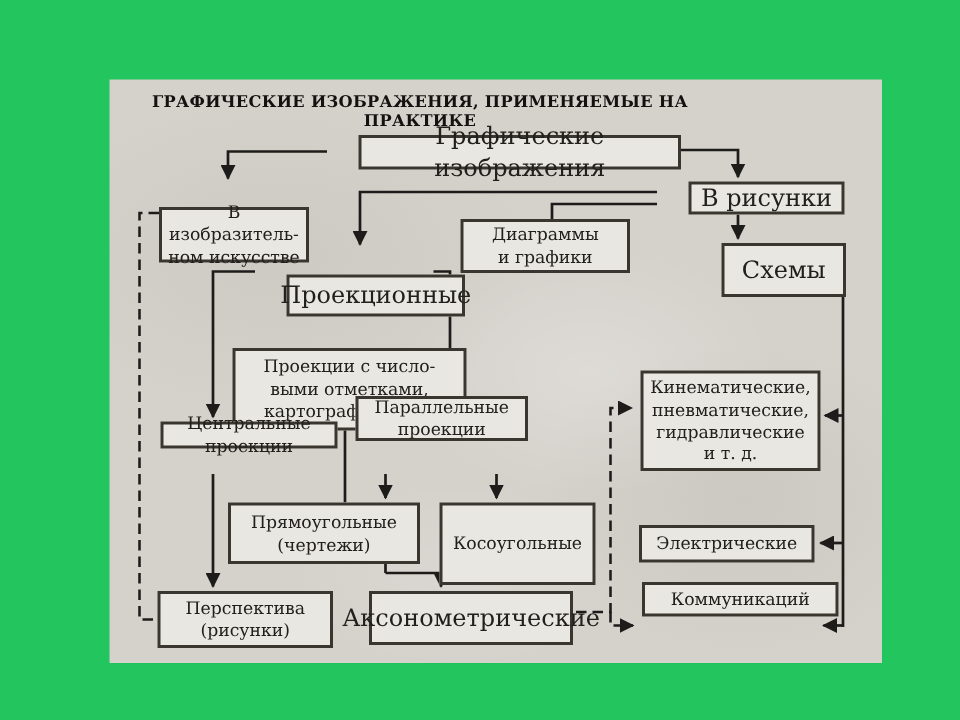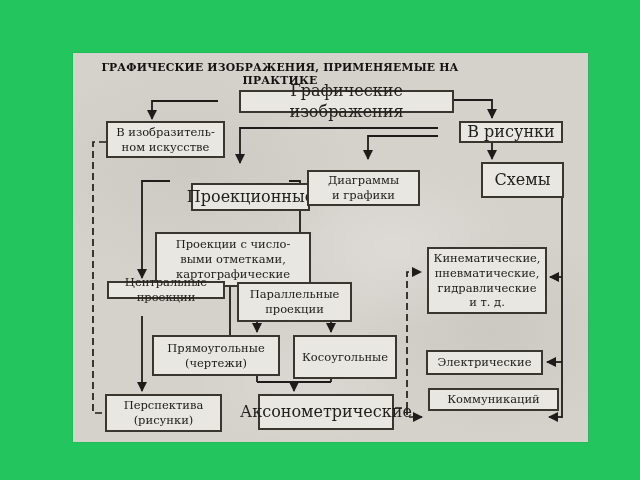--- a/index.html
+++ b/index.html
@@ -77,39 +77,39 @@
     <path class="wire" d="M562,277 H550" marker-end="url(#arrow)"></path>
     <path class="wire" d="M562,362 H547" marker-end="url(#arrow)"></path>
     <path class="wire" d="M562,417 H549" marker-end="url(#arrow)"></path>
 
     <path class="wire dashed" d="M106,142 H93 V413 H102"></path>
     <path class="wire dashed" d="M373,408 H407 V272 H421" marker-end="url(#arrow)"></path>
     <path class="wire dashed" d="M407,408 V417 H422" marker-end="url(#arrow)"></path>
   </svg>
 
   <div class="node lg" style="left:218px;top:90px;width:215px;height:23px">Графические изображения</div>
-  <div class="node" style="left:106px;top:121px;width:119px;height:37px">В изобразитель-
+  <div class="node" style="left:106px;top:138px;width:100px;height:37px">В изобразитель-
 ном искусстве</div>
   <div class="node lg" style="left:438px;top:121px;width:104px;height:22px">В рисунки</div>
   <div class="node lg" style="left:170px;top:183px;width:119px;height:28px">Проекционные</div>
-  <div class="node" style="left:307px;top:170px;width:113px;height:36px">Диаграммы
+  <div class="node" style="left:307px;top:146px;width:113px;height:36px">Диаграммы
 и графики</div>
   <div class="node lg" style="left:460px;top:162px;width:83px;height:36px">Схемы</div>
   <div class="node" style="left:155px;top:232px;width:156px;height:55px">Проекции с число-
 выми отметками,
 картографические</div>
   <div class="node" style="left:107px;top:281px;width:118px;height:18px">Центральные
 проекции</div>
-  <div class="node" style="left:237px;top:282px;width:115px;height:40px">Параллельные
+  <div class="node" style="left:237px;top:264px;width:115px;height:30px">Параллельные
 проекции</div>
   <div class="node" style="left:152px;top:335px;width:128px;height:41px">Прямоугольные
 (чертежи)</div>
-  <div class="node" style="left:293px;top:335px;width:104px;height:44px">Косоугольные</div>
+  <div class="node" style="left:293px;top:335px;width:104px;height:55px">Косоугольные</div>
   <div class="node" style="left:105px;top:394px;width:117px;height:38px">Перспектива
 (рисунки)</div>
-  <div class="node lg" style="left:237px;top:394px;width:136px;height:36px">Аксонометрические</div>
+  <div class="node lg" style="left:225px;top:394px;width:136px;height:36px">Аксонометрические</div>
   <div class="node" style="left:427px;top:247px;width:120px;height:67px">Кинематические,
 пневматические,
 гидравлические
 и т. д.</div>
   <div class="node" style="left:426px;top:350px;width:117px;height:25px">Электрические</div>
   <div class="node" style="left:428px;top:388px;width:131px;height:23px">Коммуникаций</div>
 </div>
 
 </body></html>

